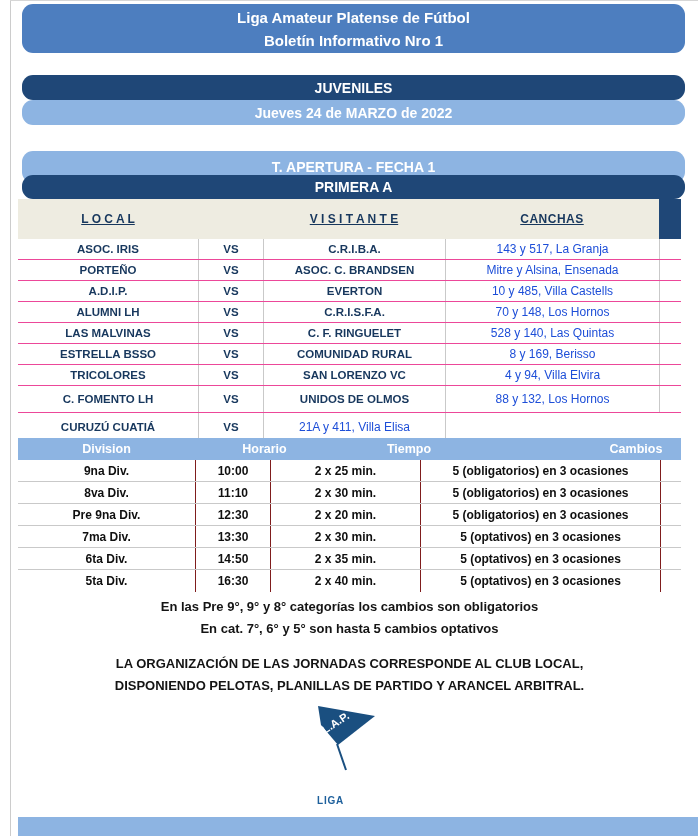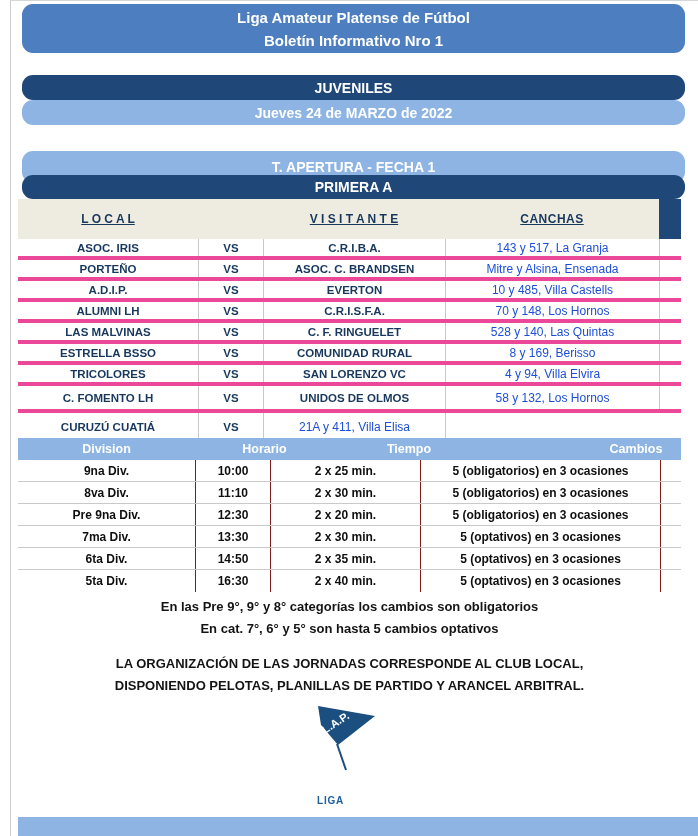--- a/index.html
+++ b/index.html
@@ -16,21 +16,21 @@
   .stage-bar{top:151px;height:32px;background:#8db4e2;font-size:14px;}
   .division-bar{top:175px;height:24px;background:#1f4777;font-size:14px;}
 
   .fx{position:absolute;left:18px;top:199px;width:663px;}
   .grid5{display:grid;grid-template-columns:180px 65px 182px 214px 22px;box-sizing:border-box;}
   .fx-header{height:40px;background:#eeece1;}
   .cell{display:flex;align-items:center;justify-content:center;overflow:hidden;box-sizing:border-box;}
   .col-head{color:#17375d;font-weight:bold;font-size:12px;text-decoration:underline;}
   .canchas-head{letter-spacing:.5px;}
   .navy-fill{background:#1f4777;}
-  .fx-row{height:21px;border-bottom:4px solid #ec4899;}
+  .fx-row{height:21px;border-bottom:1px solid #ec4899;}
   .fx-row.tall{height:27px;}
   .fx-row:last-child{border-bottom:none;}
   .fx-row .cell + .cell{border-left:1px solid #c9c9c9;}
   .team,.vs{color:#17375d;font-weight:bold;font-size:11.5px;white-space:nowrap;}
   .venue{color:#1d4ed8;font-size:12px;white-space:nowrap;}
 
   .sc{position:absolute;left:18px;top:438px;width:663px;}
   .grid5s{display:grid;grid-template-columns:177px 75px 150px 240px 21px;box-sizing:border-box;}
   .sc-header{height:22px;background:#8db4e2;color:#ffffff;font-weight:bold;font-size:12.5px;gap:32px;}
   .sc-row{height:22px;border-bottom:1px solid #c9c9c9;color:#0f0f0f;font-weight:bold;font-size:12px;}
@@ -132,21 +132,21 @@
       <div class="cell team">TRICOLORES</div>
       <div class="cell vs">VS</div>
       <div class="cell team">SAN LORENZO VC</div>
       <div class="cell venue">4 y 94, Villa Elvira</div>
       <div class="cell"></div>
     </div>
     <div class="grid5 fx-row tall">
       <div class="cell team">C. FOMENTO LH</div>
       <div class="cell vs">VS</div>
       <div class="cell team">UNIDOS DE OLMOS</div>
-      <div class="cell venue">58 y 132, Los Hornos</div>
+      <div class="cell venue">88 y 132, Los Hornos</div>
       <div class="cell"></div>
     </div>
     <div class="grid5 fx-row tall">
       <div class="cell team">CURUZÚ CUATIÁ</div>
       <div class="cell vs">VS</div>
       <div class="cell venue">21A y 411, Villa Elisa</div>
       <div class="cell"></div>
     </div>
   </div>
 

